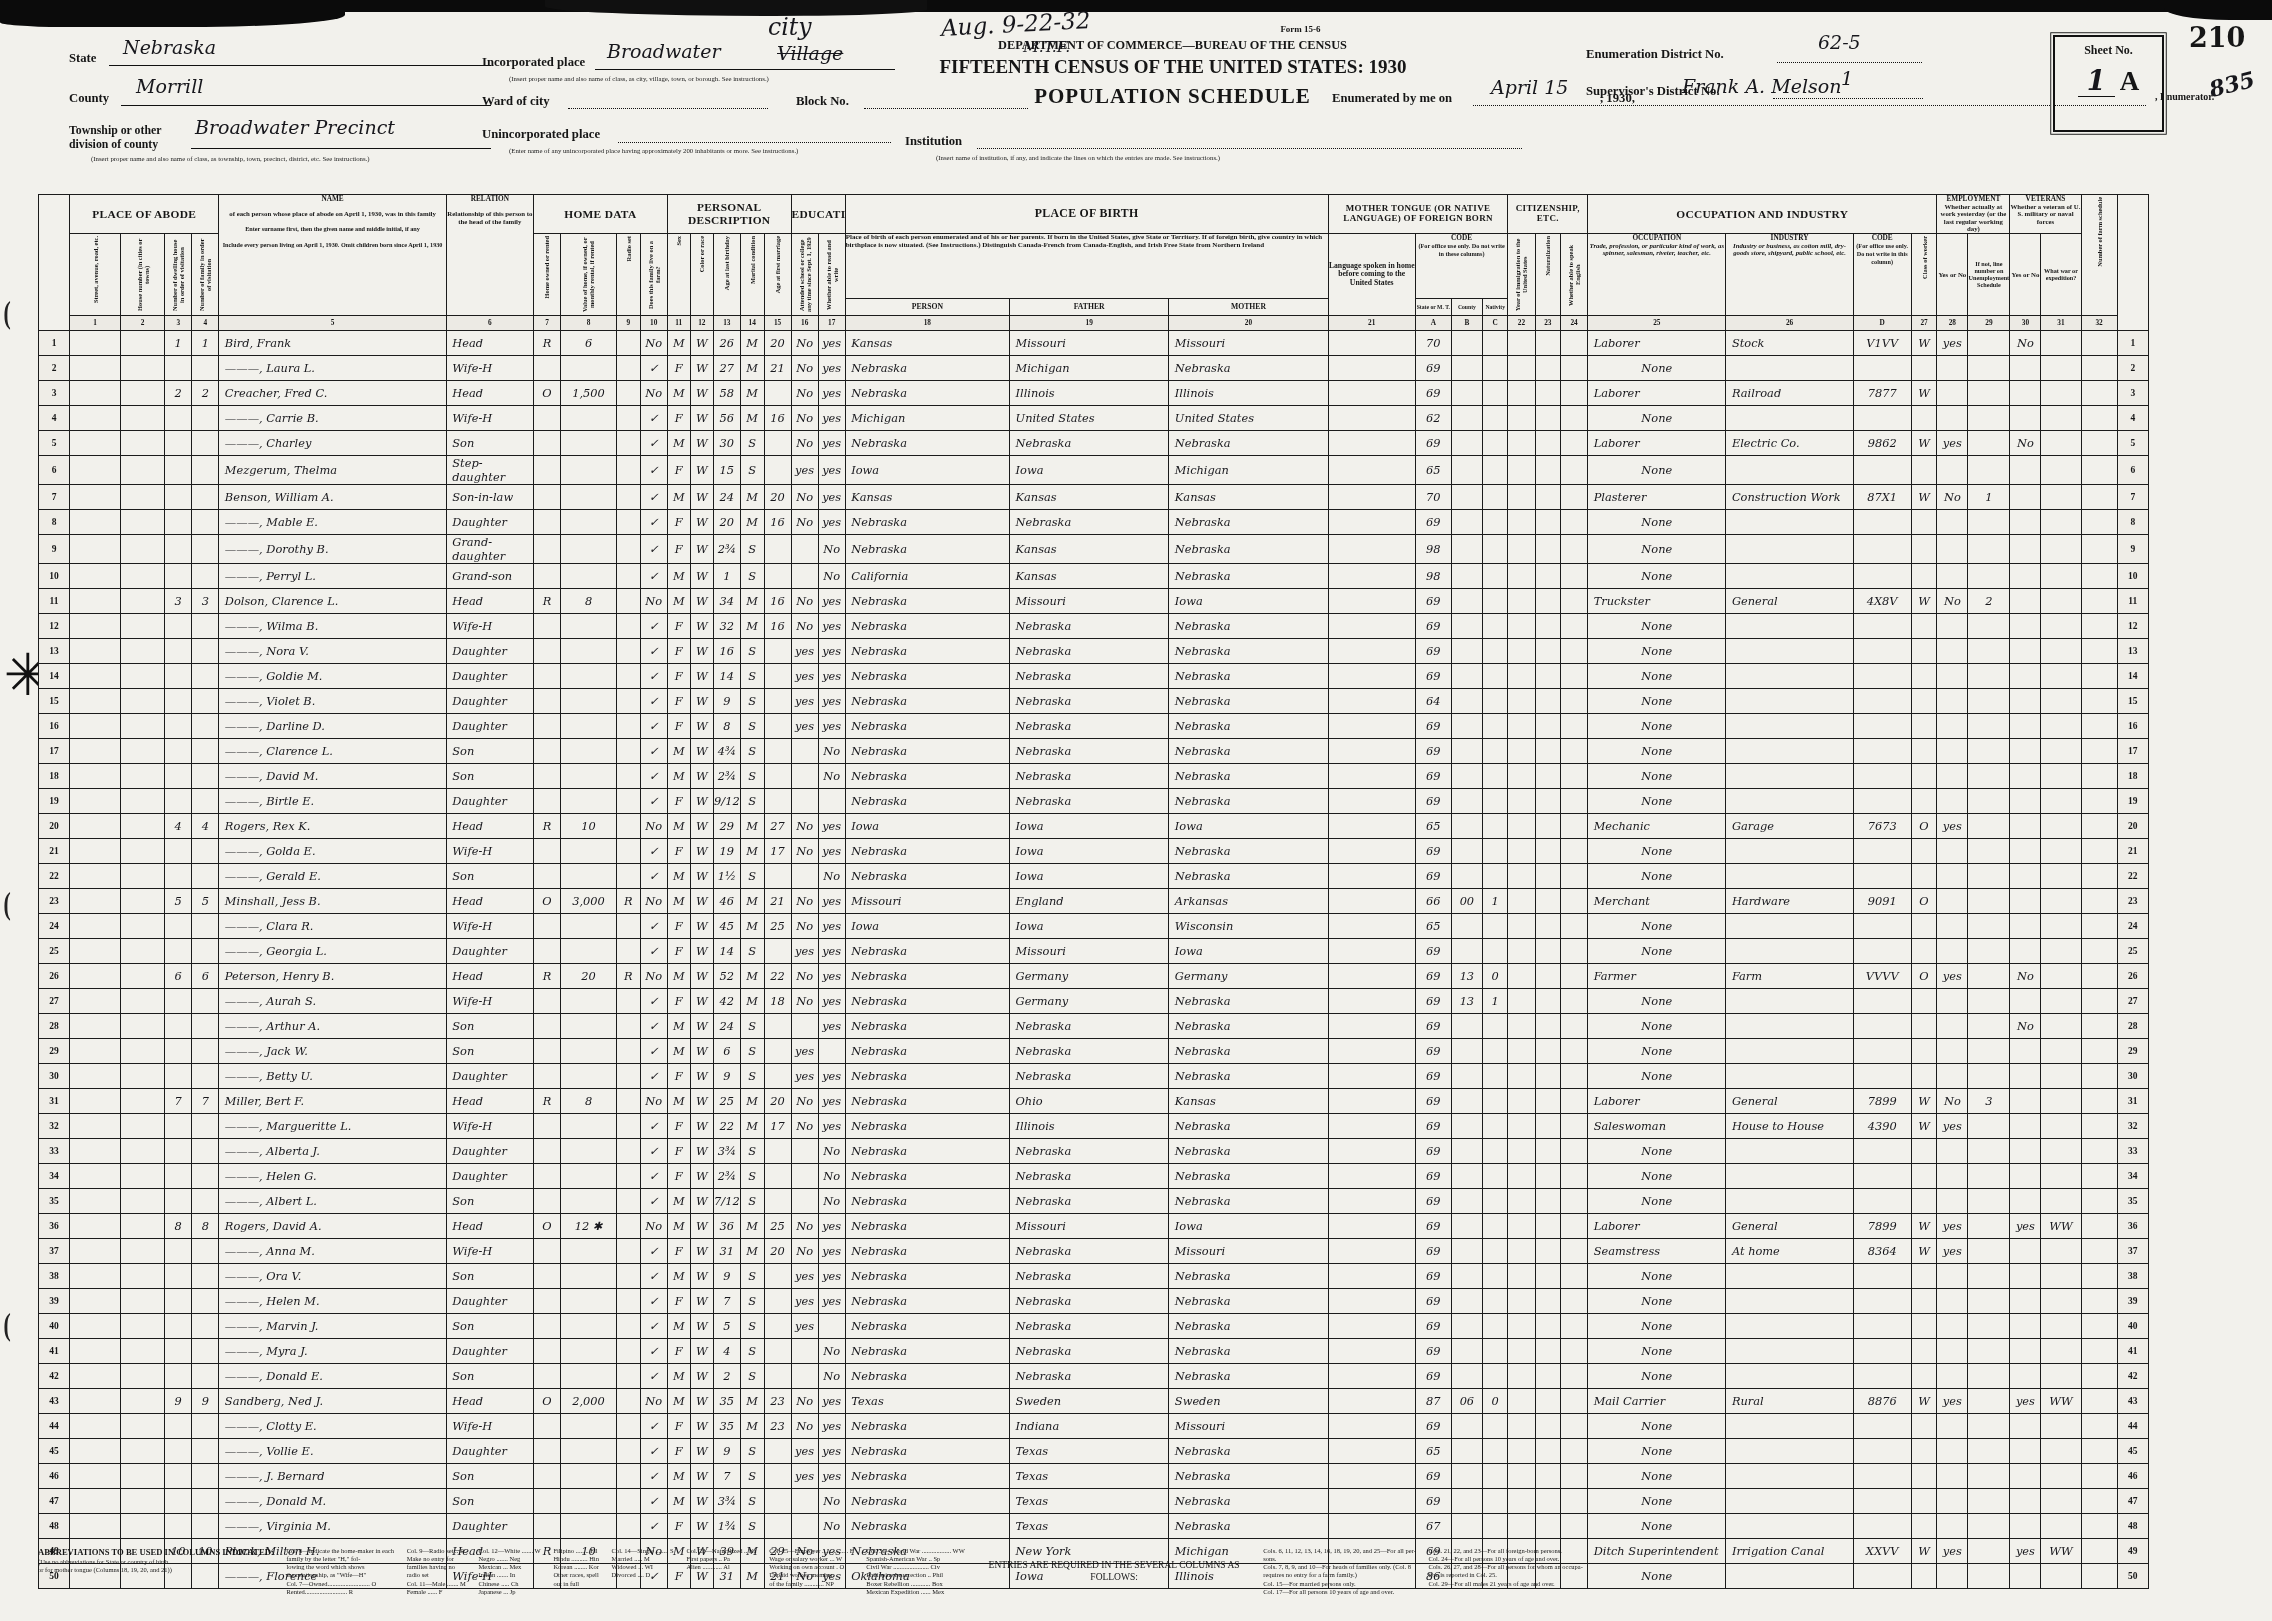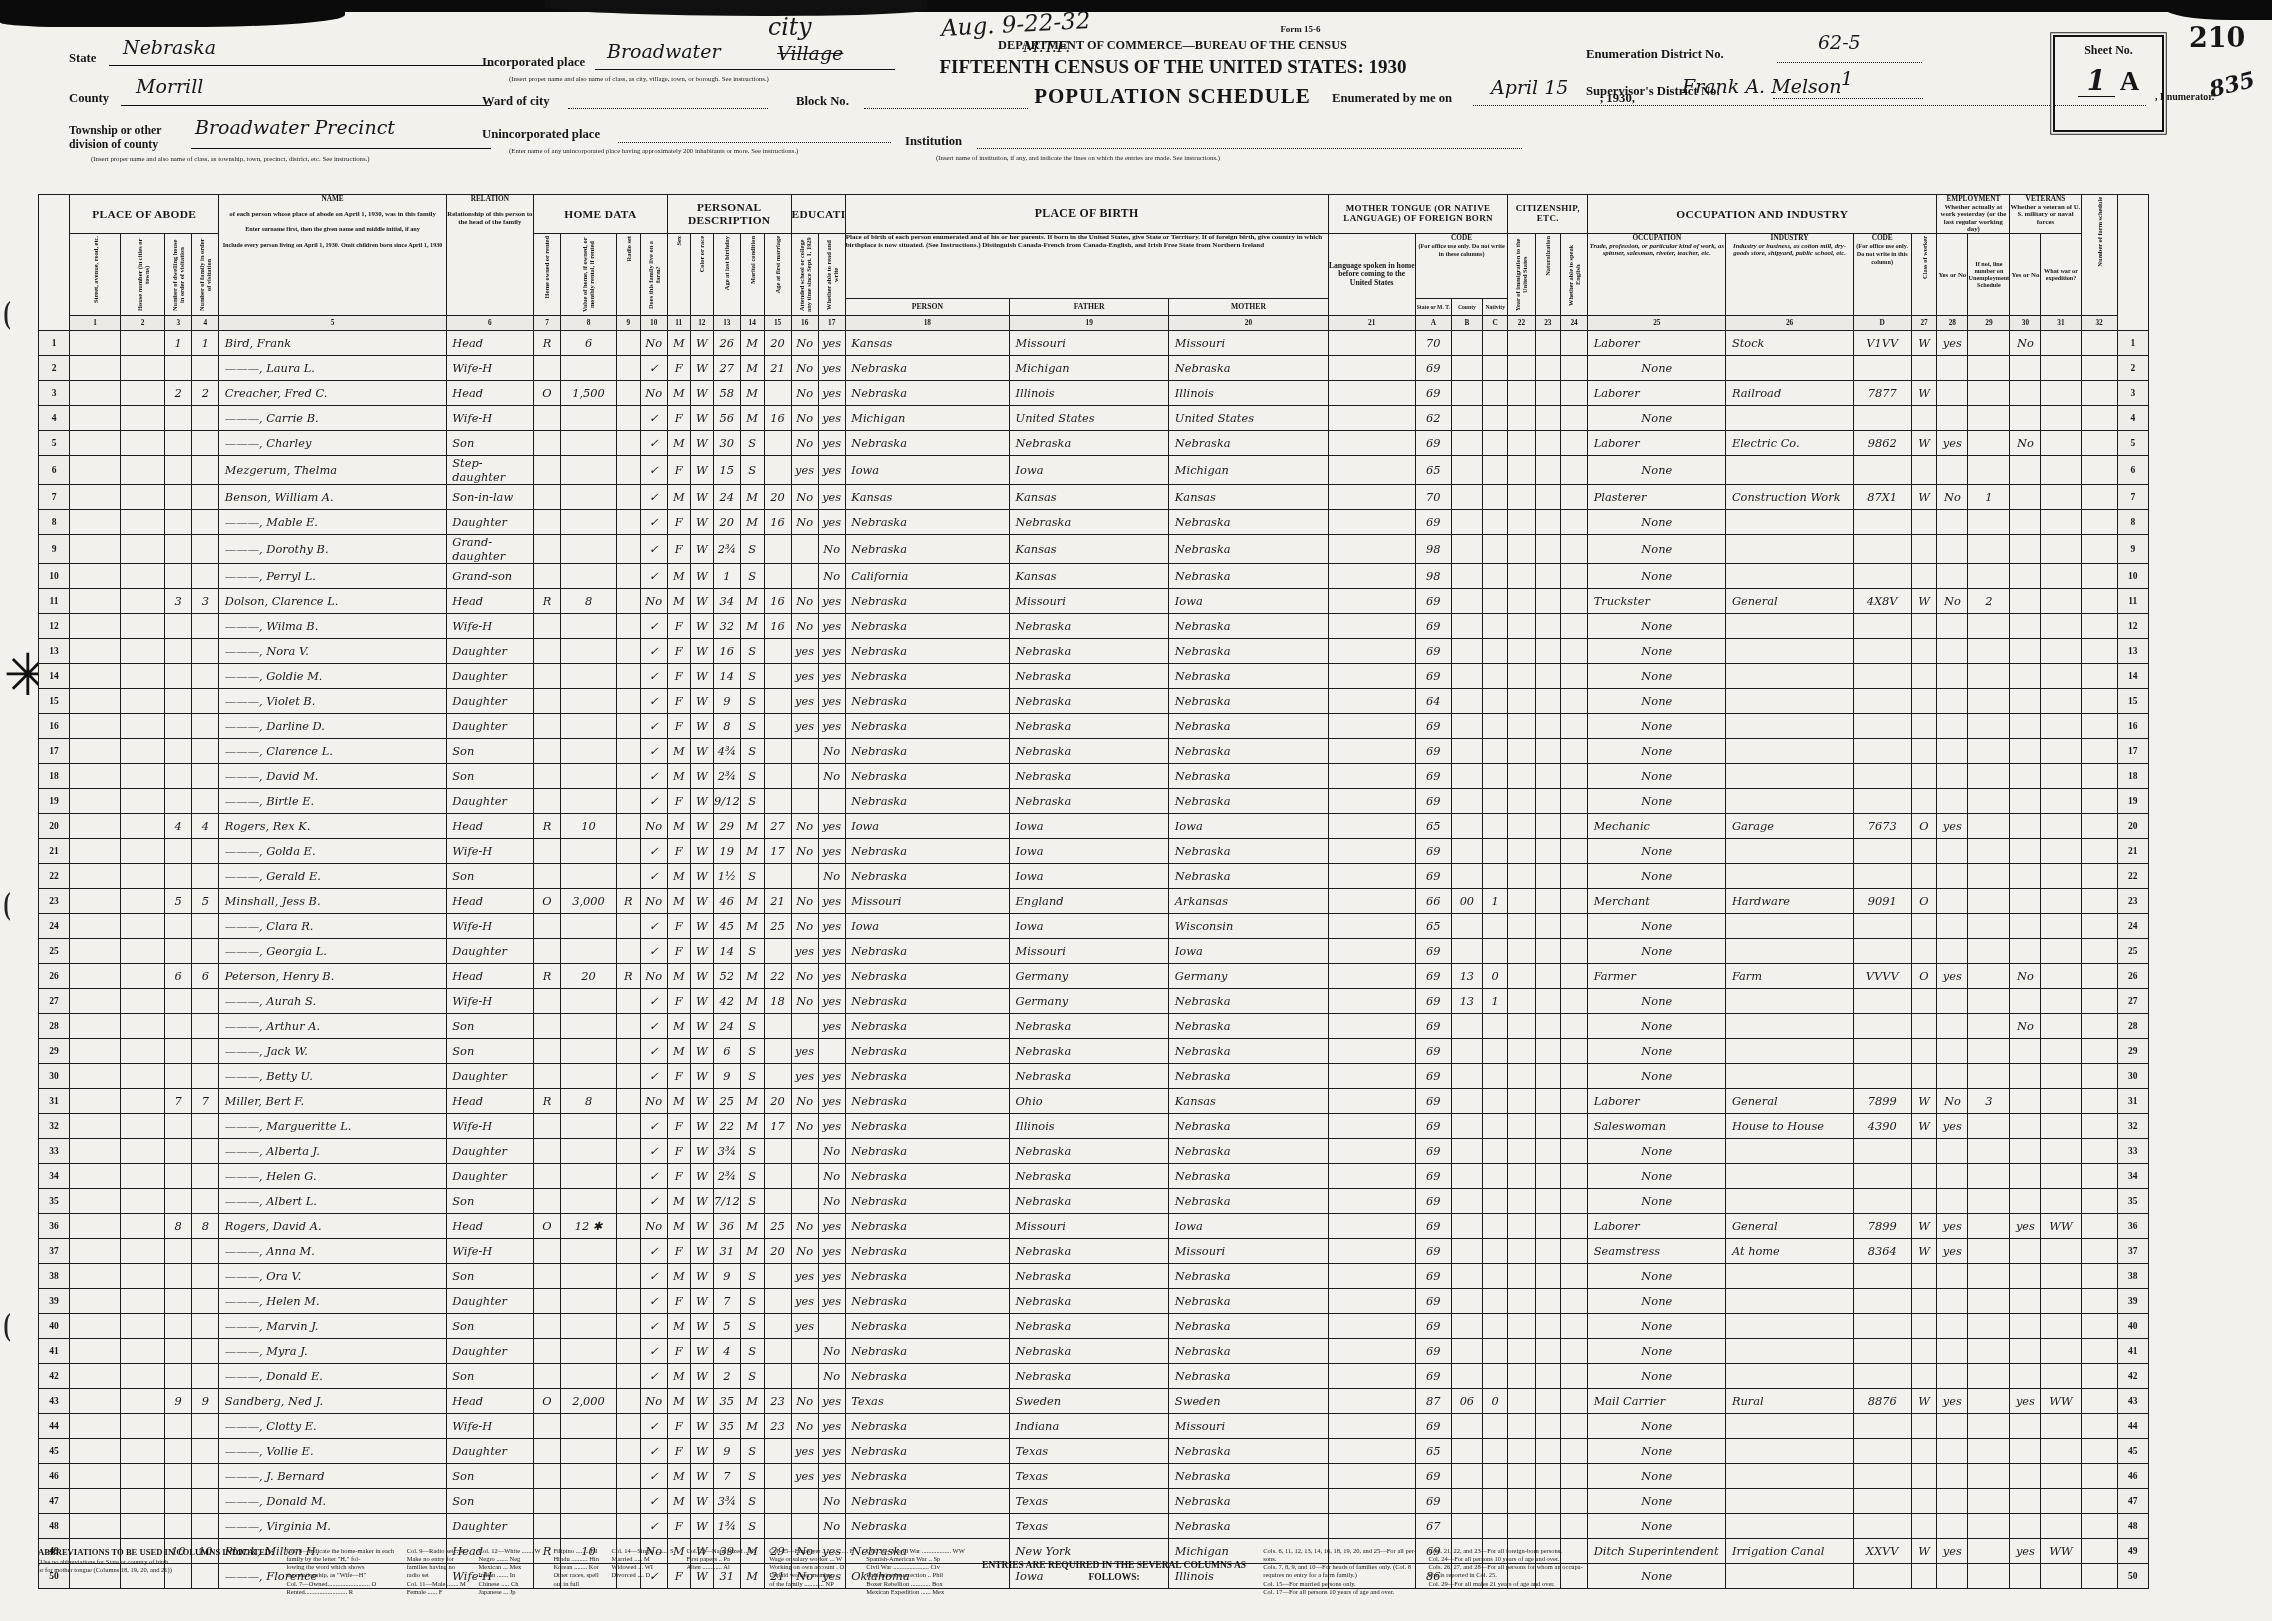--- a/index.html
+++ b/index.html
@@ -43,21 +43,21 @@
   tbody td.lft{text-align:left;padding-left:5.5px;}
   tbody tr.fam-start td{border-top:1.5px solid #111;}
   tbody td.linecell{font-size:9.5px;font-weight:bold;font-family:"Liberation Serif",serif;
                     font-style:normal;background:#efede7;border-color:#1c1c1c;}
   tbody td.vline{border-left:0.9px solid #1c1c1c;border-right:0.9px solid #1c1c1c;}
   
   .legend{position:absolute;left:38px;top:1547px;width:2200px;display:flex;gap:12.7px;
           font-size:6.5px;line-height:1.25;}
   .legend .blk{flex:0 0 auto;}
   .legend .blk .t{font-weight:bold;font-size:8.6px;text-align:center;}
-  .legend .blk .t2{font-weight:bold;font-size:9.5px;text-align:center;margin-top:12.7px;}
+  .legend .blk .t2{font-weight:normal;font-size:9.5px;text-align:center;margin-top:12.7px;}
   .legend .ln{white-space:nowrap;}
 </style>
 </head>
 <body>
 
 <div class="sheet">
 
   <div class="top-smudge"></div>
   <div class="blob-tl"></div>
   <div class="blob-tm"></div>

